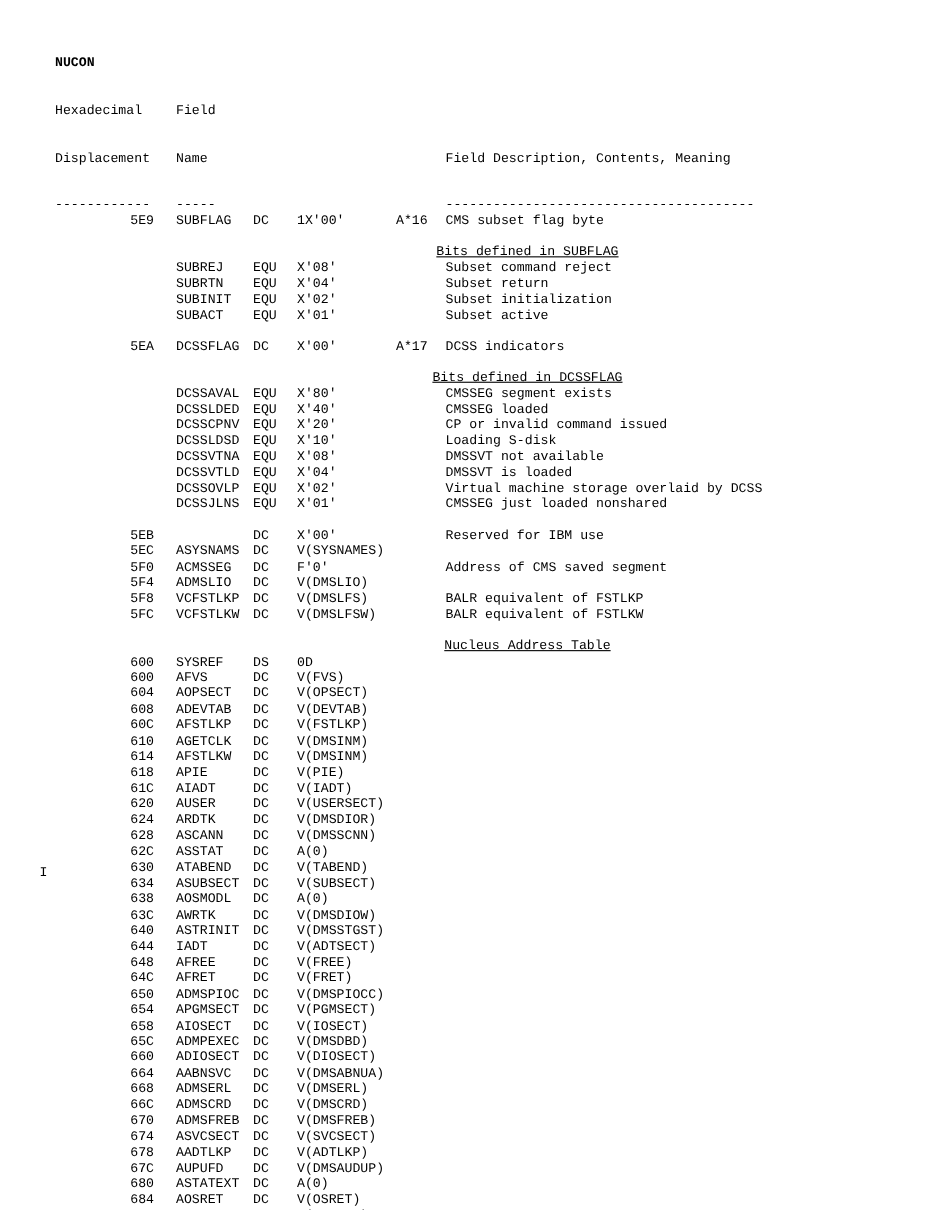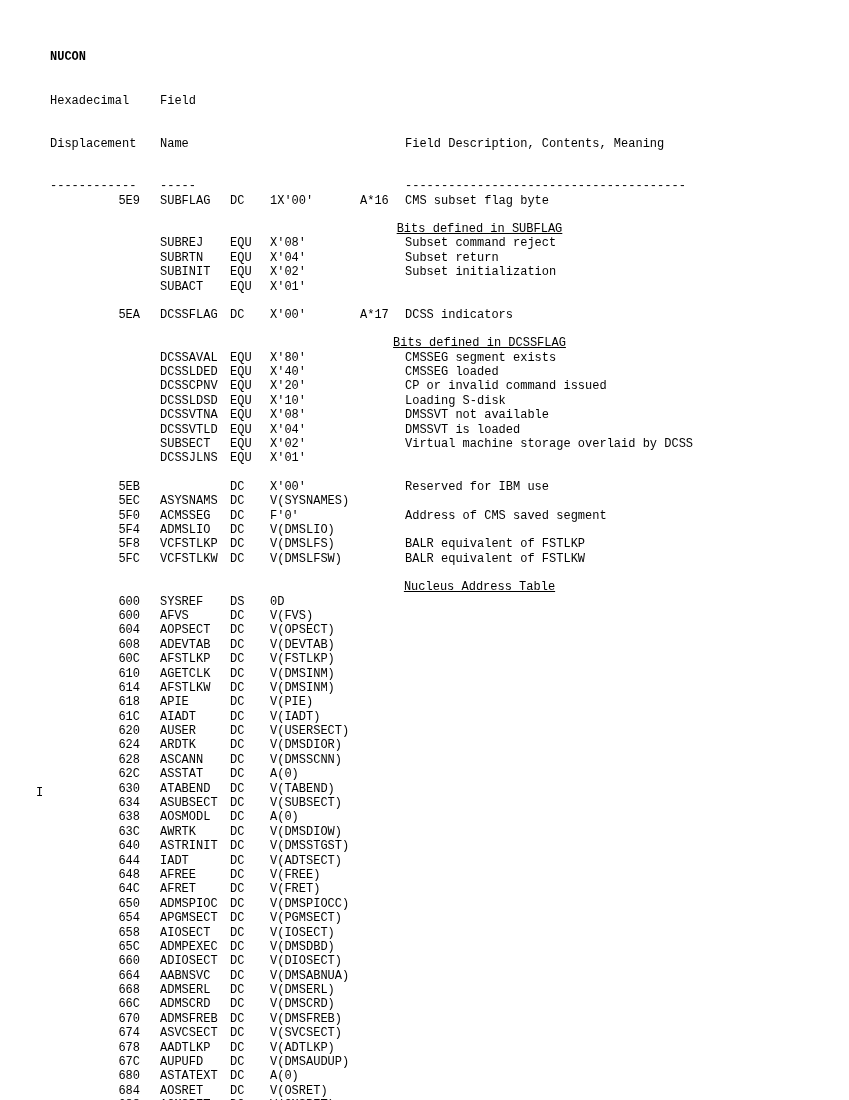--- a/index.html
+++ b/index.html
@@ -94,20 +94,21 @@
       <div class="col4">X'02'</div>
       <div class="col5"></div>
       <div class="col6">Subset initialization</div>
     </div>
     <div class="row">
       <div class="col1r"></div>
       <div class="col2">SUBACT</div>
       <div class="col3">EQU</div>
       <div class="col4">X'01'</div>
       <div class="col5"></div>
+      <div class="col6">Subset active</div>
     </div>
     <div class="spacer"></div>
     <div class="row">
       <div class="col1r">5EA</div>
       <div class="col2">DCSSFLAG</div>
       <div class="col3">DC</div>
       <div class="col4">X'00'</div>
       <div class="col5">A*17</div>
       <div class="col6">DCSS indicators</div>
     </div>
@@ -156,32 +157,33 @@
     <div class="row">
       <div class="col1r"></div>
       <div class="col2">DCSSVTLD</div>
       <div class="col3">EQU</div>
       <div class="col4">X'04'</div>
       <div class="col5"></div>
       <div class="col6">DMSSVT is loaded</div>
     </div>
     <div class="row">
       <div class="col1r"></div>
-      <div class="col2">SUBSECT</div>
+      <div class="col2">DCSSOVLP</div>
       <div class="col3">EQU</div>
       <div class="col4">X'02'</div>
       <div class="col5"></div>
       <div class="col6">Virtual machine storage overlaid by DCSS</div>
     </div>
     <div class="row">
       <div class="col1r"></div>
       <div class="col2">DCSSJLNS</div>
       <div class="col3">EQU</div>
       <div class="col4">X'01'</div>
       <div class="col5"></div>
+      <div class="col6">CMSSEG just loaded nonshared</div>
     </div>
     <div class="spacer"></div>
     <div class="row">
       <div class="col1r">5EB</div>
       <div class="col2"></div>
       <div class="col3">DC</div>
       <div class="col4">X'00'</div>
       <div class="col5"></div>
       <div class="col6">Reserved for IBM use</div>
     </div>

